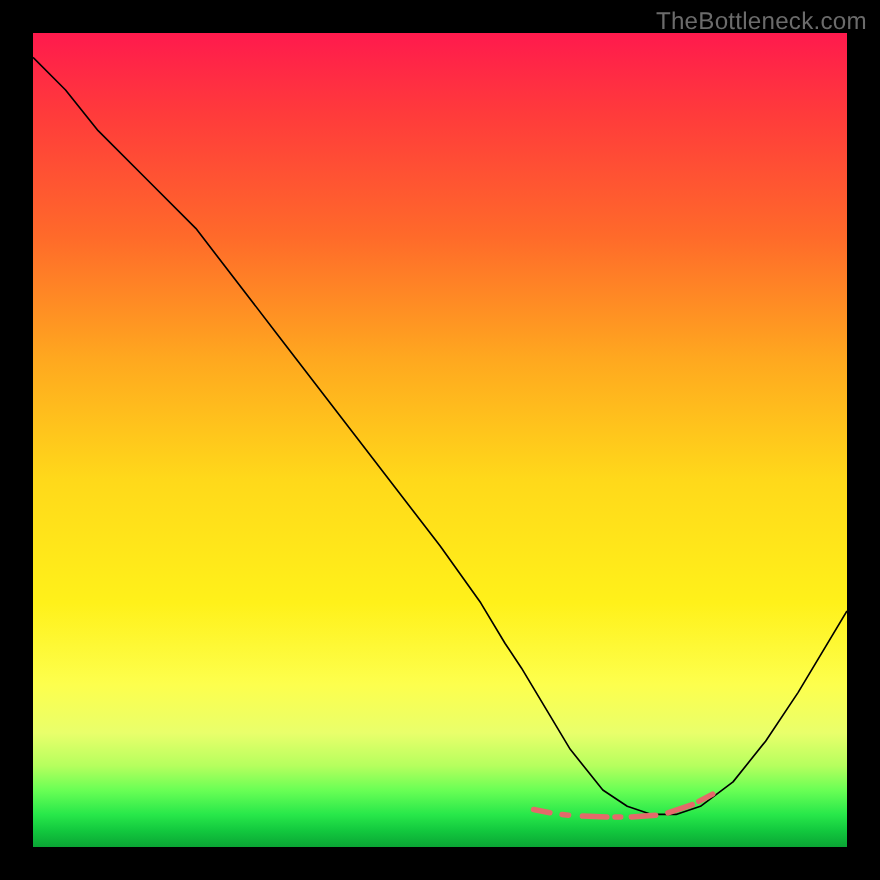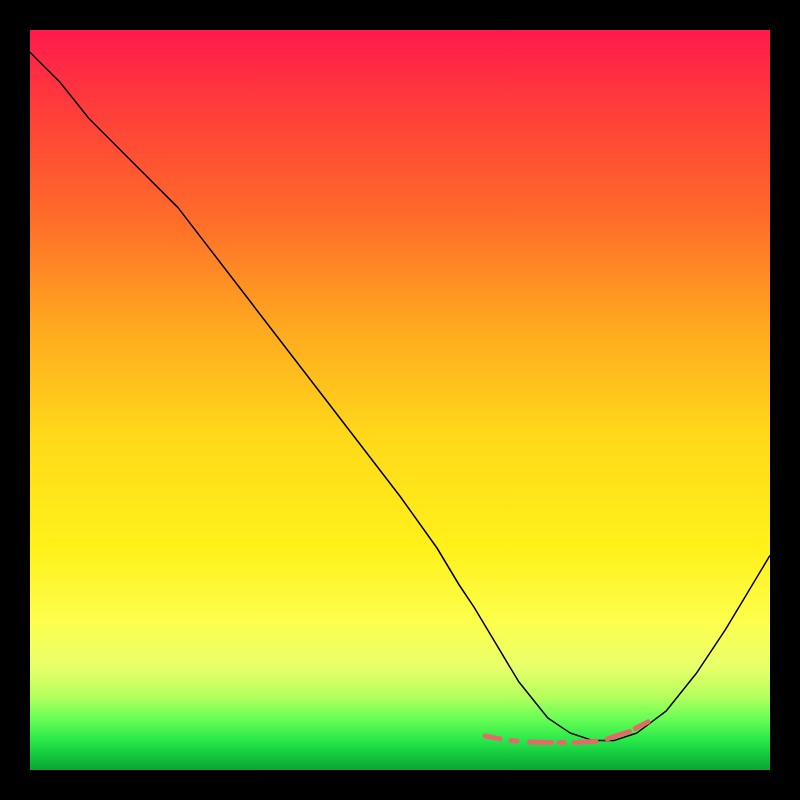--- a/index.html
+++ b/index.html
@@ -67,13 +67,14 @@
         <line x1="455.09999999999997" y1="705.96" x2="469.90000000000003" y2="708.92" stroke="#e46a6a" stroke-width="5" stroke-linecap="round"></line>
         <line x1="481" y1="710.4" x2="486.91999999999996" y2="711.14" stroke="#e46a6a" stroke-width="5" stroke-linecap="round"></line>
         <line x1="499.50000000000006" y1="711.88" x2="521.6999999999999" y2="712.62" stroke="#e46a6a" stroke-width="5" stroke-linecap="round"></line>
         <line x1="529.1" y1="712.62" x2="534.28" y2="712.62" stroke="#e46a6a" stroke-width="5" stroke-linecap="round"></line>
         <line x1="543.9" y1="712.62" x2="566.1" y2="711.14" stroke="#e46a6a" stroke-width="5" stroke-linecap="round"></line>
         <line x1="577.2" y1="708.92" x2="599.4000000000001" y2="701.52" stroke="#e46a6a" stroke-width="5" stroke-linecap="round"></line>
         <line x1="605.3199999999999" y1="698.56" x2="617.9" y2="691.9" stroke="#e46a6a" stroke-width="5" stroke-linecap="round"></line>
       </svg>
   </div>
 
+  <div class="watermark">TheBottleneck.com</div>
 </div>
 
 </body></html>

